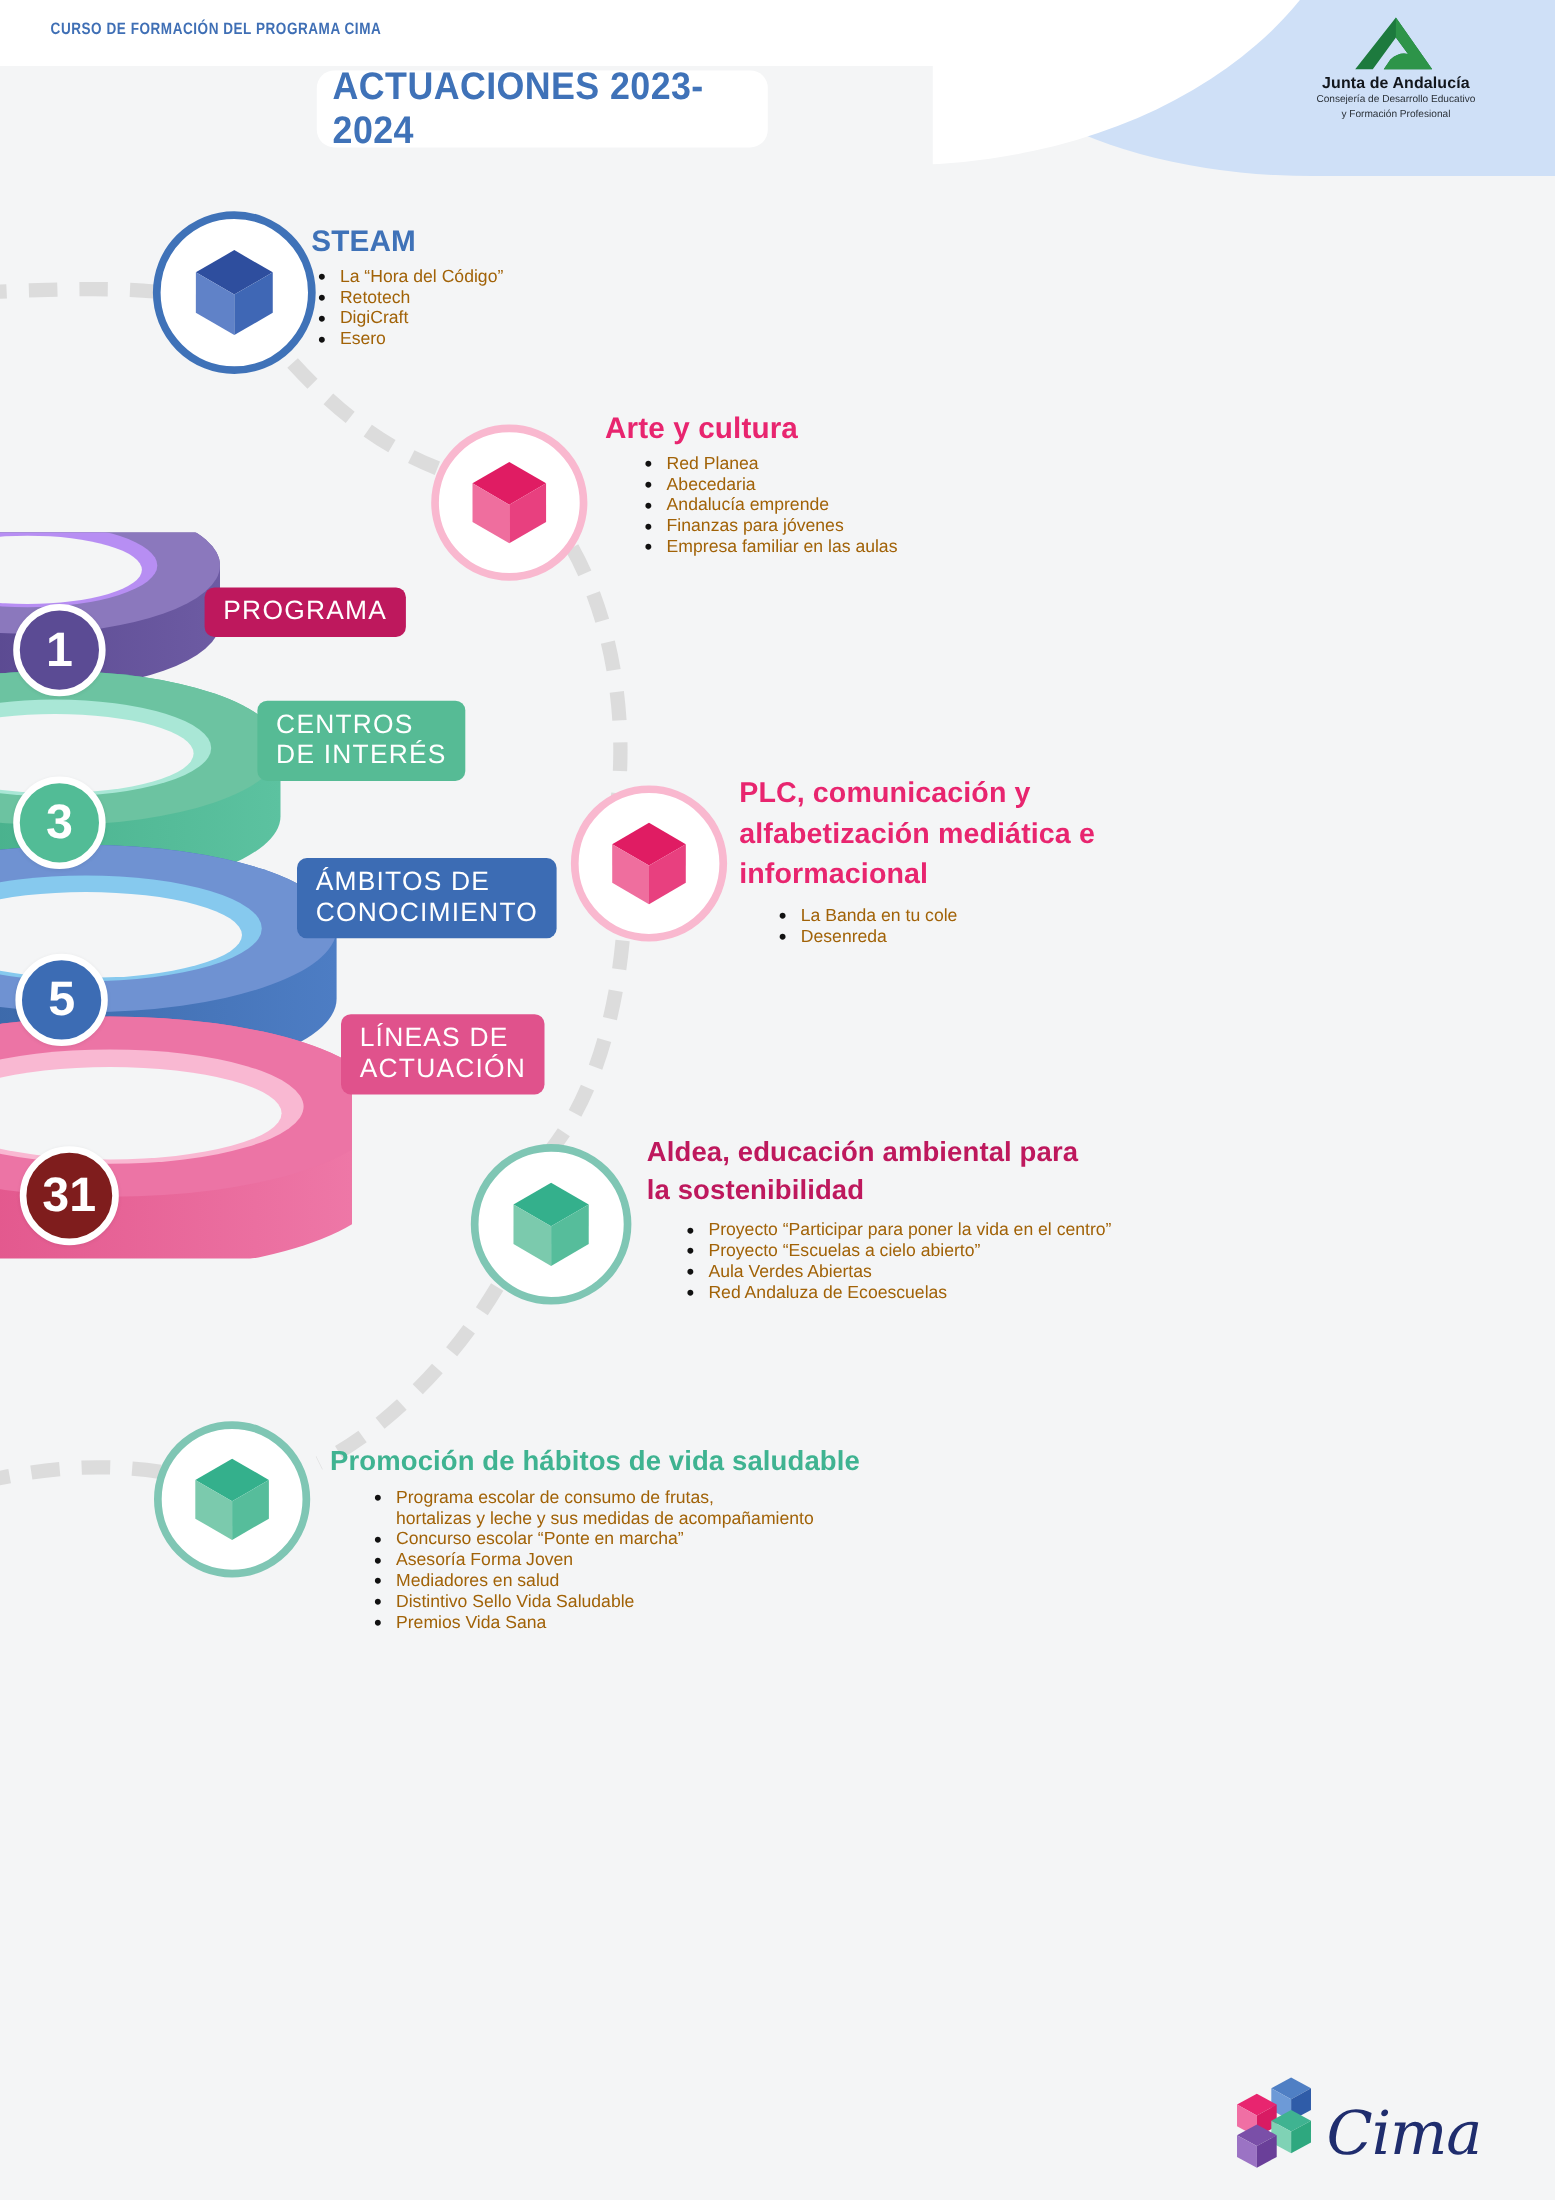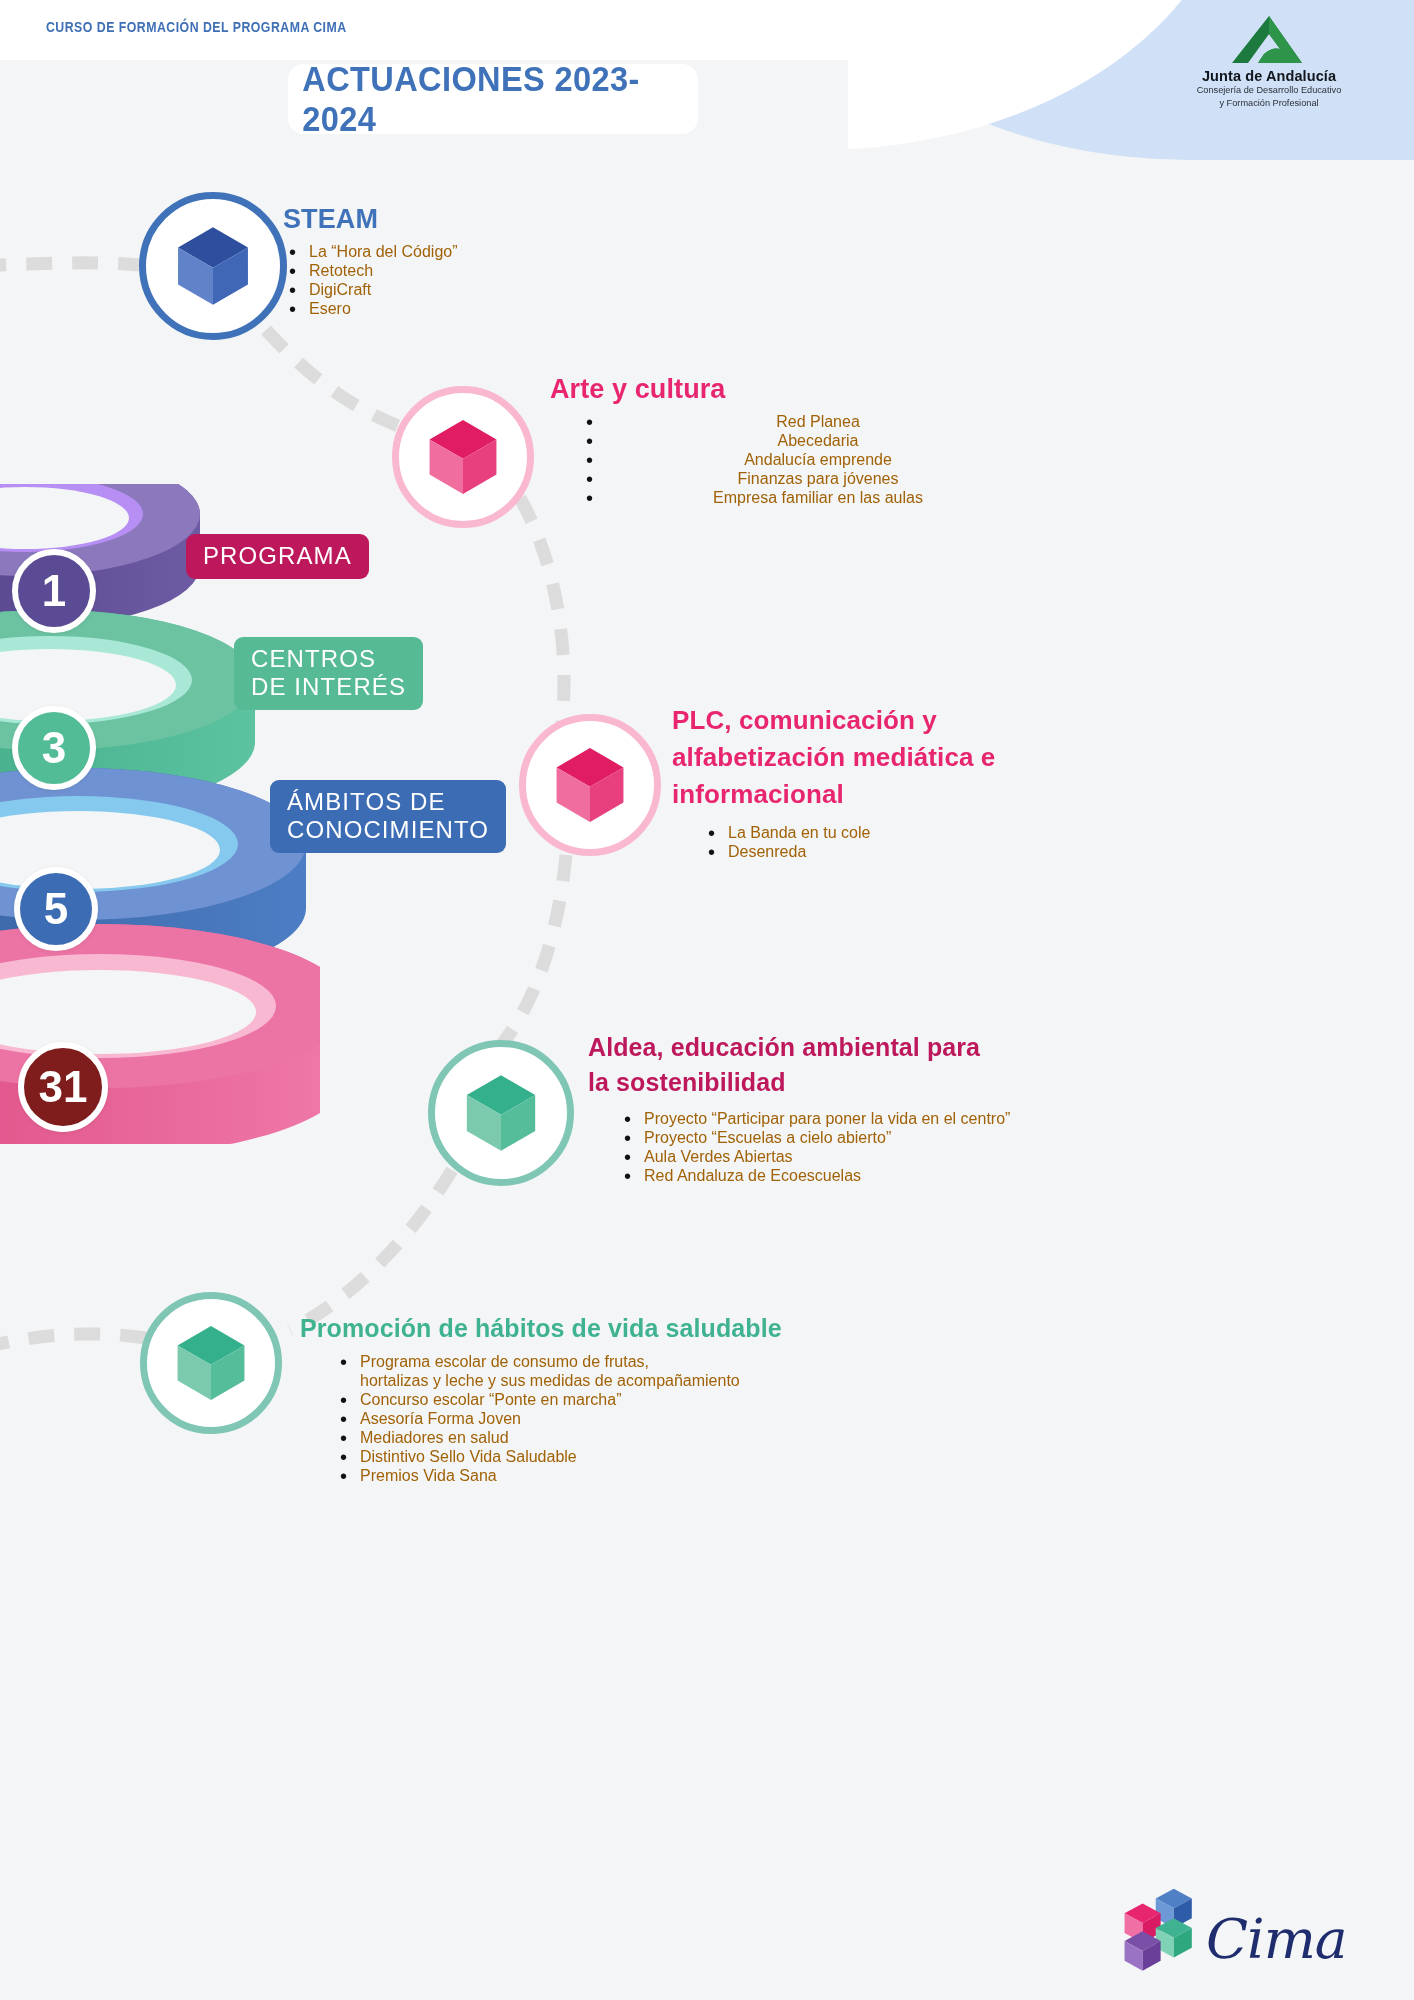--- a/index.html
+++ b/index.html
@@ -229,20 +229,24 @@
     <span>PROGRAMA</span>
   </div>
   <div class="pill" style="left:234px; top:637px; background:#56bb95; text-align:left;">
     <span>CENTROS</span><br>
     <span>DE INTERÉS</span>
   </div>
   <div class="pill" style="left:270px; top:780px; background:#3c6cb4; text-align:left;">
     <span>ÁMBITOS DE</span><br>
     <span>CONOCIMIENTO</span>
   </div>
+  <div class="pill" style="left:310px; top:922px; background:#e0528c; text-align:left;">
+    <span>LÍNEAS DE</span><br>
+    <span>ACTUACIÓN</span>
+  </div>
 
   <div class="node" style="left:139px; top:192px; width:148px; height:148px; border:7px solid #3f72b8;">
     <svg width="92" height="92" viewBox="0 0 100 100">
       <polygon points="50,8 88,30 50,52 12,30" fill="#2e4e9e"></polygon>
       <polygon points="12,30 50,52 50,92 12,70" fill="#6082c8"></polygon>
       <polygon points="88,30 88,70 50,92 50,52" fill="#3f67b5"></polygon>
     </svg>
   </div>
   <div style="position:absolute; left:283px; top:204px; width:420px;">
     <div class="sec-title" style="font-size:27px; color:#3f72b8; margin-bottom:7px;">STEAM</div>
@@ -256,21 +260,21 @@
 
   <div class="node" style="left:392px; top:386px; width:142px; height:142px; border:7px solid #f9b8cf;">
     <svg width="88" height="88" viewBox="0 0 100 100">
       <polygon points="50,8 88,30 50,52 12,30" fill="#e01c63"></polygon>
       <polygon points="12,30 50,52 50,92 12,70" fill="#ef6e9e"></polygon>
       <polygon points="88,30 88,70 50,92 50,52" fill="#e8407f"></polygon>
     </svg>
   </div>
   <div style="position:absolute; left:550px; top:374px; width:480px;">
     <div class="sec-title" style="font-size:27px; color:#e8256f; margin-bottom:7px;">Arte y cultura</div>
-    <ul class="sec-list" style="margin-left:30px;text-align:center;">
+    <ul class="sec-list" style="margin-left:30px;">
       <li>Red Planea</li>
       <li>Abecedaria</li>
       <li>Andalucía emprende</li>
       <li>Finanzas para jóvenes</li>
       <li>Empresa familiar en las aulas</li>
     </ul>
   </div>
 
   <div class="node" style="left:519px; top:714px; width:142px; height:142px; border:7px solid #f9b8cf;">
     <svg width="88" height="88" viewBox="0 0 100 100">

